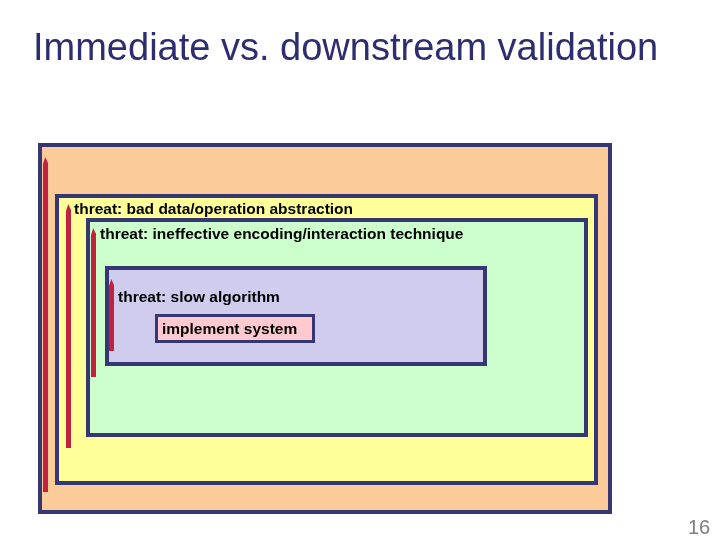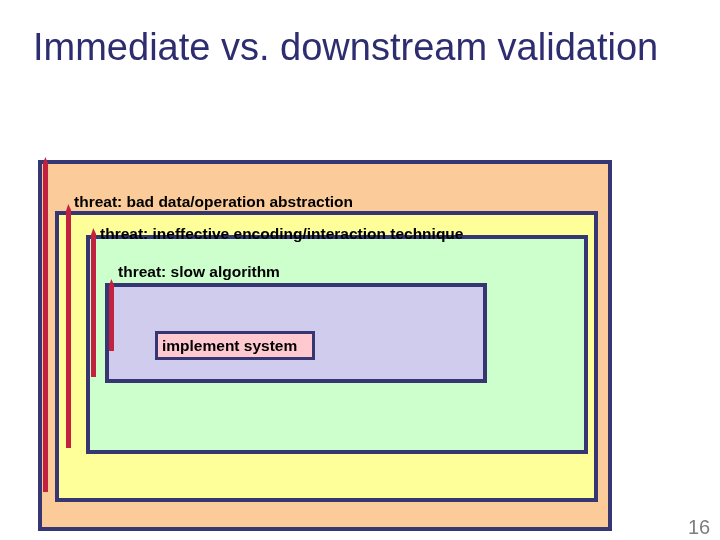--- a/index.html
+++ b/index.html
@@ -23,21 +23,20 @@
     font-size: 38px;
     font-weight: 400;
     letter-spacing: 0px;
     color: var(--title_color, #2d2d70);
     white-space: nowrap;
   }
   .box {
     position: absolute;
     box-sizing: border-box;
     border: 4px solid var(--border_color, #363673);
-    margin-top: 17px;
   }
   .box-problem     { left: 38px;  top: 143px; width: 574px; height: 371px; background: var(--problem_fill); }
   .box-abstraction { left: 55px;  top: 194px; width: 543px; height: 291px; background: var(--abstraction_fill); }
   .box-encoding    { left: 86px;  top: 218px; width: 502px; height: 219px; background: var(--encoding_fill); }
   .box-algorithm   { left: 105px; top: 266px; width: 382px; height: 100px; background: var(--algorithm_fill); }
   .box-implement   {
     left: 155px; top: 314px; width: 160px; height: 29px;
     background: var(--implement_fill);
     border-width: 3px;
     display: flex;
@@ -46,23 +45,23 @@
   }
   .threat-label {
     position: absolute;
     font-size: 15.5px;
     font-weight: 700;
     color: #000000;
     white-space: nowrap;
     line-height: 1;
   }
   .label-problem     { left: 49px;  top: 153px; }
-  .label-abstraction { left: 74px;  top: 194px; }
+  .label-abstraction { left: 74px;  top: 201px; }
   .label-encoding    { left: 100px; top: 226px; text-align: right; }
-  .label-algorithm   { left: 118px; top: 264px; }
+  .label-algorithm   { left: 118px; top: 289px; }
   .implement-label {
     font-size: 15.5px;
     font-weight: 700;
     color: #000000;
     white-space: nowrap;
     line-height: 1;
   }
   .vbar {
     position: absolute;
     width: 5px;

